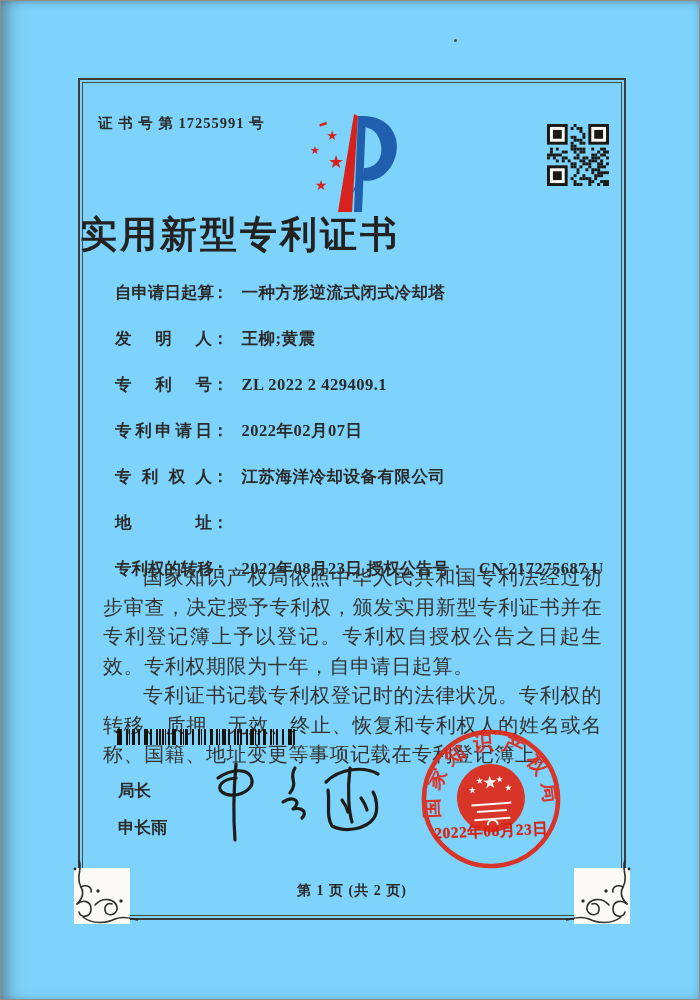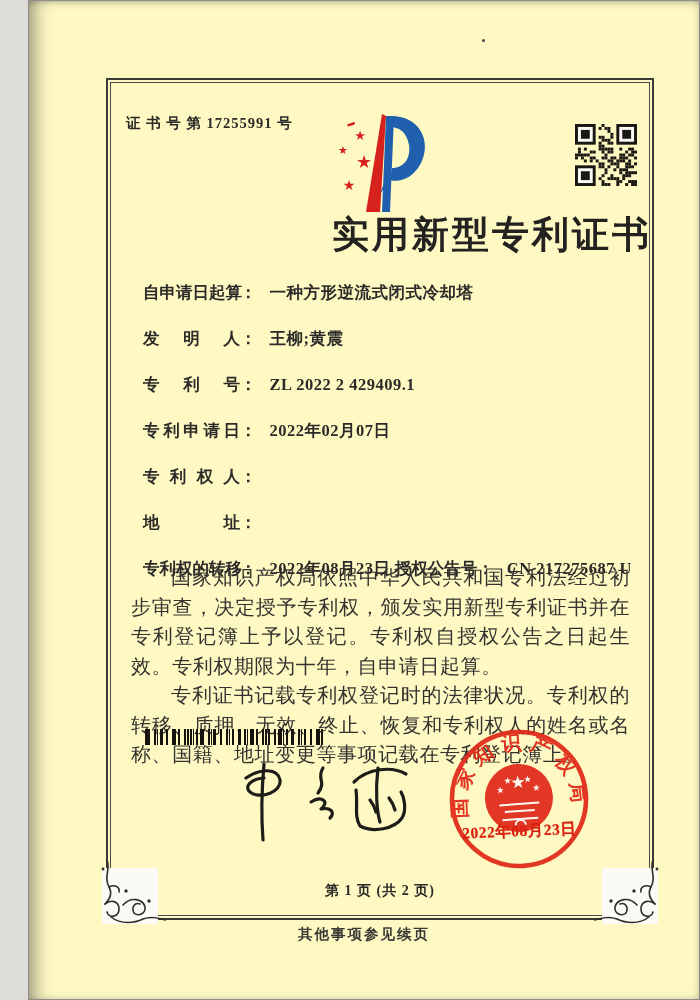--- a/index.html
+++ b/index.html
@@ -3,50 +3,49 @@
 <meta charset="utf-8">
 <style>
   html,body{margin:0;padding:0;}
   body{
     width:700px;height:1000px;position:relative;
     background:#dddcd8;
     font-family:"Liberation Serif","DejaVu Serif",serif;
     color:#2b2a28;
   }
   .paper{
-    position:absolute;inset:0;background:#fef9c3;
+    position:absolute;inset:0;background:#7dd3fc;
     box-shadow:
       inset 0 0 0 1px #8f8e8a,
       inset 16px 0 20px -12px rgba(60,60,60,.65),
       inset -5px 0 8px -5px rgba(90,90,90,.45),
       inset 0 7px 9px -7px rgba(80,80,80,.55),
       inset 0 -4px 7px -6px rgba(90,90,90,.35);
-    margin-left: 28px;
   }
   .speck{position:absolute;width:3px;height:3px;border-radius:50%;background:#4a4945;}
   
   .frame{
     position:absolute;left:78px;top:78px;width:544px;height:838px;
     border:2px solid #3c3b38;
   }
   .frame-inner{position:absolute;inset:2px;border:1px solid #4a4946;}
   .patch{position:absolute;width:56px;height:56px;background:#fbfaf6;z-index:2;}
   .patch.bl{left:-6px;bottom:-6px;}
   .patch.br{right:-6px;bottom:-6px;}
   .flourish{position:absolute;width:66px;height:66px;z-index:3;}
   .flourish.bl{left:-8px;bottom:-8px;}
   .flourish.br{right:-8px;bottom:-8px;transform:scaleX(-1);}
   .content{position:absolute;inset:0;z-index:1;}
   
   .cert-no{position:absolute;left:18px;top:34px;font-size:14.5px;font-weight:bold;letter-spacing:1px;}
   .logo{position:absolute;left:212px;top:30px;width:120px;height:108px;}
   .qr{position:absolute;right:15px;top:44px;width:62px;height:62px;}
   .title{
-    position:absolute;left:8px;right:0;top:130px;margin:0;
-    text-align:right;font-size:37px;font-weight:bold;letter-spacing:3px;
+    position:absolute;left:0;right:0;top:130px;margin:0;
+    text-align:left;font-size:37px;font-weight:bold;letter-spacing:3px;
     color:#232220;
   }
   
   .fields{position:absolute;left:35px;top:202px;right:20px;font-size:16.5px;font-weight:bold;}
   .frow{display:flex;align-items:baseline;margin-bottom:24px;white-space:nowrap;}
   .flabel{display:inline-block;width:97px;text-align:justify;text-align-last:justify;}
   .fcolon{display:inline-block;margin-right:13px;}
   .fvalue{letter-spacing:.5px;}
   .grant-gap{display:inline-block;width:54px;}
   .flabel.g2{width:92px;}
@@ -293,20 +292,21 @@
             <span class="fvalue">ZL 2022 2 429409.1</span>
         </div>
         <div class="frow">
           <span class="flabel">专利申请日</span>
             <span class="fcolon">：</span>
             <span class="fvalue">2022年02月07日</span>
         </div>
         <div class="frow">
           <span class="flabel">专利权人</span>
             <span class="fcolon">：</span>
+            <span class="fvalue">江苏海洋冷却设备有限公司</span>
         </div>
         <div class="frow">
           <span class="flabel">地址</span>
             <span class="fcolon">：</span>
         </div>
         <div class="frow">
           <span class="flabel">专利权的转移</span>
             <span class="fcolon">：</span>
             <span class="fvalue">2022年08月23日</span>
           <span class="grant-gap"></span>
@@ -316,20 +316,24 @@
         </div>
       </div>
 
       <div class="paras">
         <p>国家知识产权局依照中华人民共和国专利法经过初步审查，决定授予专利权，颁发实用新型专利证书并在专利登记簿上予以登记。专利权自授权公告之日起生效。专利权期限为十年，自申请日起算。</p>
         <p>专利证书记载专利权登记时的法律状况。专利权的转移、质押、无效、终止、恢复和专利权人的姓名或名称、国籍、地址变更等事项记载在专利登记簿上。</p>
       </div>
 
       <div class="barcode"></div>
 
+      <div class="officer">
+        <div class="role">局长</div>
+        <div class="name">申长雨</div>
+      </div>
 
       <svg class="signature" viewBox="0 0 200 100">
         <g fill="none" stroke="#1d1c19" stroke-width="3.2" stroke-linecap="round" stroke-linejoin="round">
           <path d="M38,12 C36,34 35,62 37,88"></path>
           <path d="M20,26 C34,16 52,16 54,28 C56,40 34,48 24,40 C18,35 24,27 38,26"></path>
           <path d="M97,16 C90,27 101,29 92,41"></path>
           <path d="M85,50 C96,43 104,50 95,57 C104,55 110,60 104,66"></path>
           <path d="M128,30 C142,16 166,14 180,22"></path>
           <path d="M152,16 C149,40 151,60 154,70"></path>
           <path d="M130,38 C132,54 128,64 134,74 C148,81 168,77 176,66 C181,58 178,45 175,40"></path>
@@ -360,14 +364,13 @@
             </g>
           </g>
         </svg>
         <div class="seal-date">2022年08月23日</div>
       </div>
 
       <div class="page-no">第 1 页 (共 2 页)</div>
     </div>
   </div>
 
-  <div class="cont-note">其他事项参见续页</div>
 </div>
 
 </body></html>

